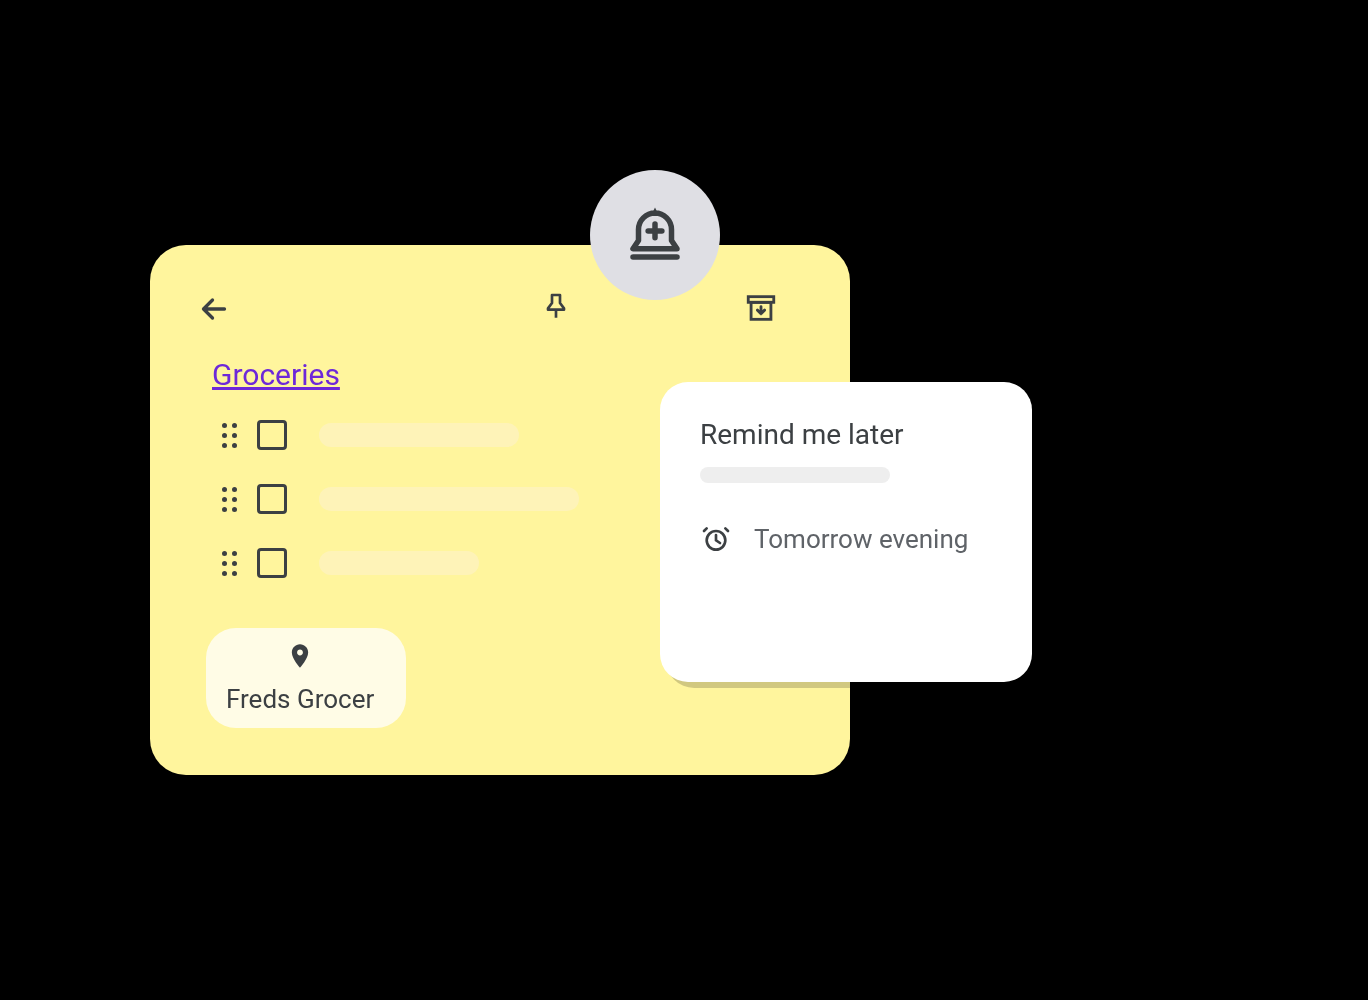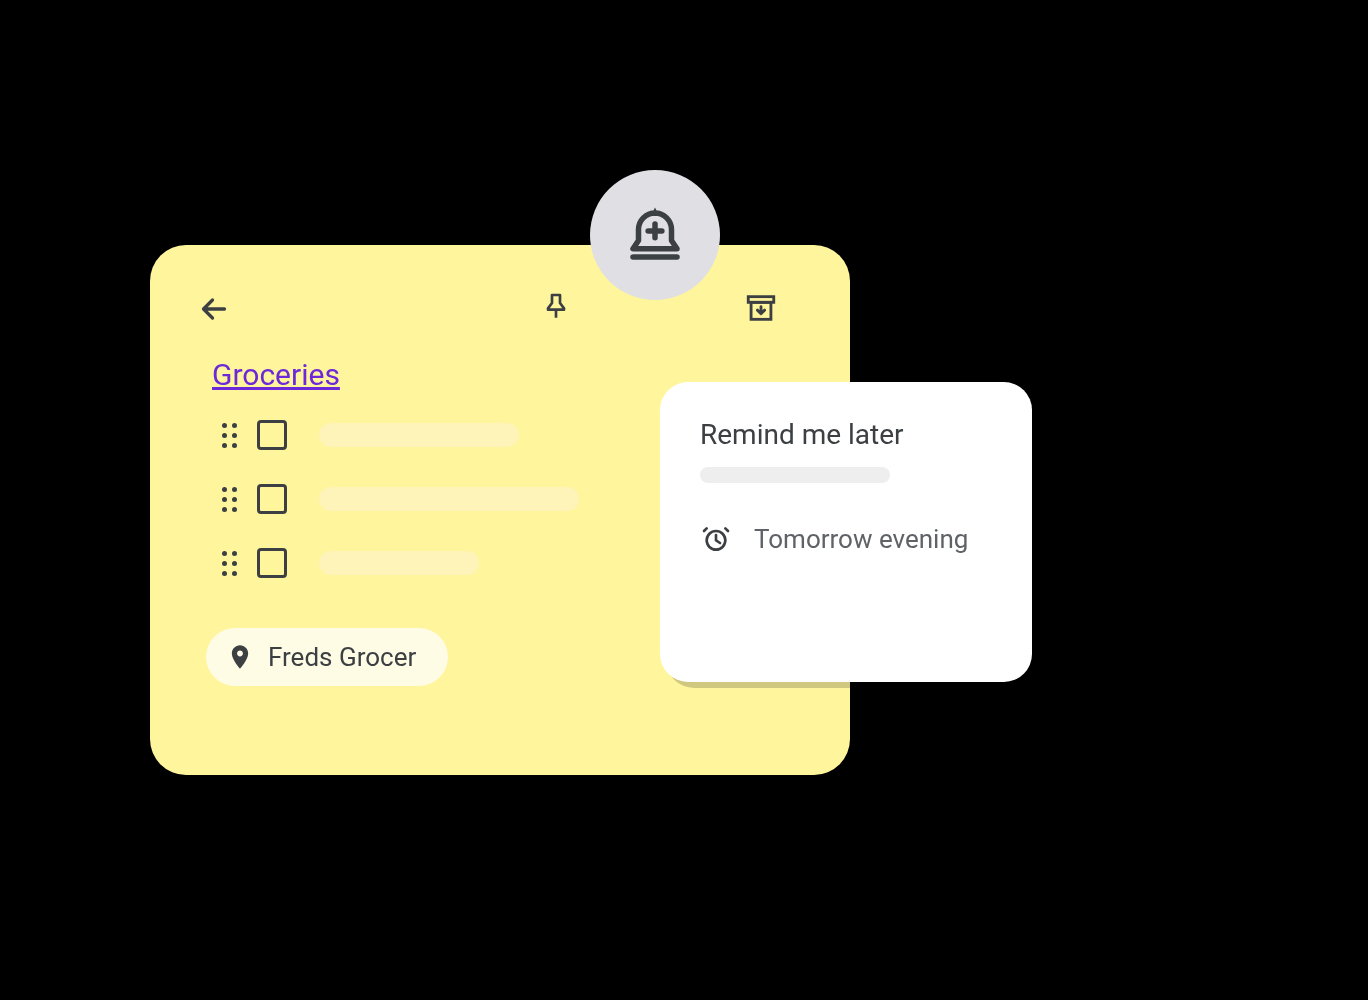--- a/index.html
+++ b/index.html
@@ -88,20 +88,21 @@
     .item-placeholder.narrow { width: 160px; }
     .location-chip {
       margin-top: 50px;
       margin-left: 10px;
       display: inline-flex;
       align-items: center;
       gap: 14px;
       background: #FFFCE6;
       border-radius: 30px;
       padding: 14px 32px 14px 20px;
+      flex-direction: column;
     }
     .location-label {
       font-size: 26px;
       color: #3c4043;
     }
     .bell-circle {
       position: absolute;
       left: 590px;
       top: 170px;
       width: 130px;

